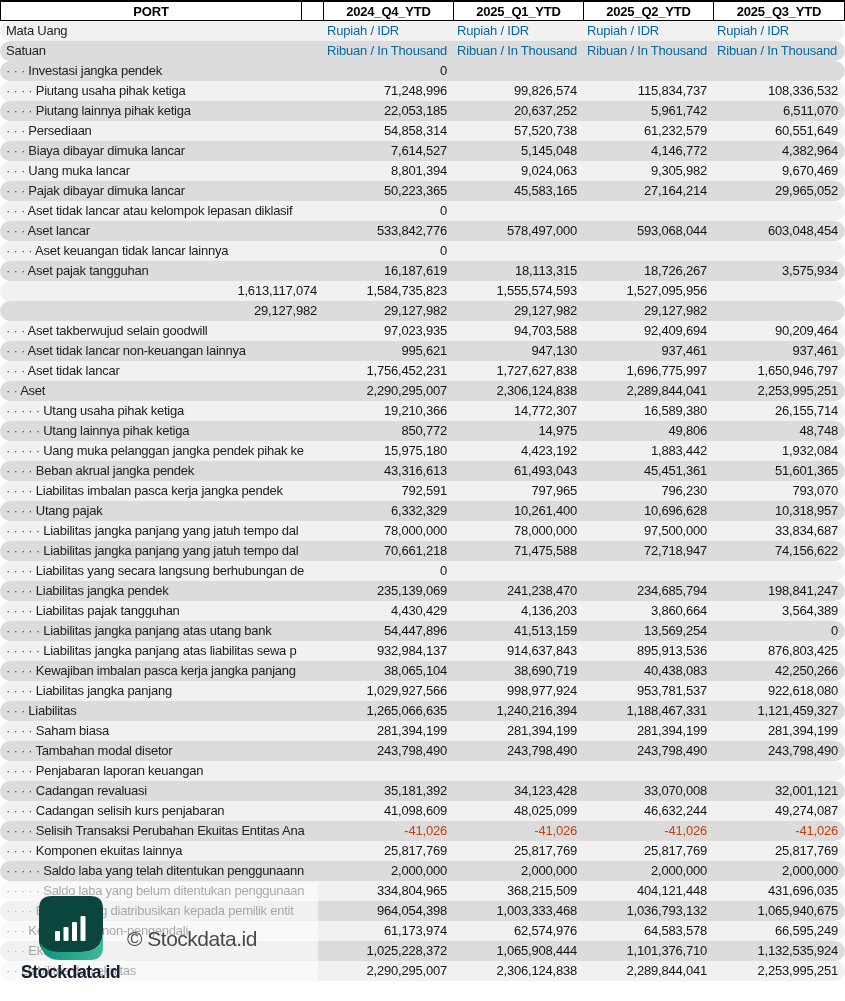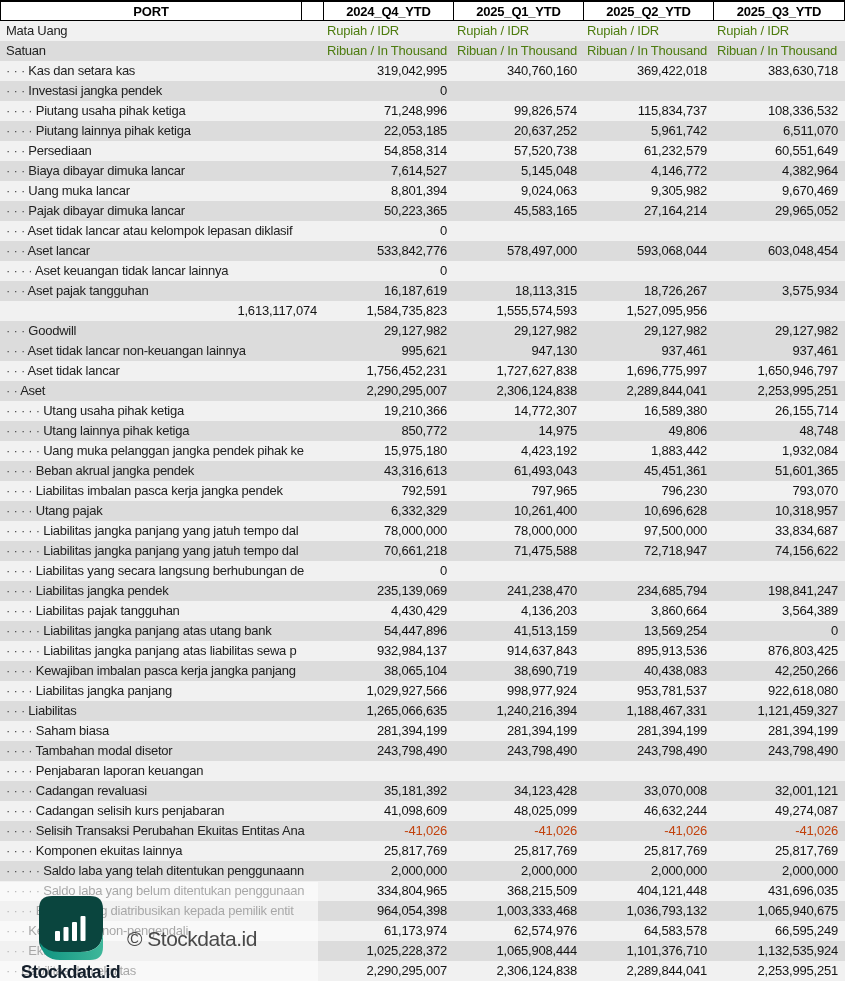--- a/index.html
+++ b/index.html
@@ -7,27 +7,27 @@
   .page{position:relative;width:845px;height:1001px;background:#fff;}
 
   
   .hdr{display:grid;grid-template-columns:301px 22px 130px 130px 130px 132px;
        height:21px;box-sizing:border-box;border-top:2px solid #000;border-bottom:1px solid #000;background:#fff;}
   .hdr .hc{box-sizing:border-box;border-left:1px solid #000;display:flex;align-items:center;justify-content:center;
        font-weight:bold;font-size:13px;color:#000;white-space:nowrap;overflow:hidden;letter-spacing:-0.2px;}
   .hdr .hc:last-child{border-right:1px solid #000;}
 
   
-  .row{display:grid;grid-template-columns:324px 130px 130px 130px 131px;height:20px;line-height:20px;font-size:13px;}
+  .row{display:grid;grid-template-columns:324px 130px 130px 130px 131px;height:20px;line-height:20px;font-size:13px;border-radius:10px;}
   .light{background:#f1f1f1;}
   .dark{background:#dcdcdc;}
   .lbl{padding-left:6px;white-space:nowrap;overflow:hidden;color:#222;letter-spacing:-0.25px;}
   .dots{color:#4d4d4d;}
   .val{text-align:right;padding-right:7px;white-space:nowrap;overflow:hidden;color:#141414;letter-spacing:-0.2px;}
-  .val.leftal{text-align:left;padding-left:3px;padding-right:1px;color:#4d7c0f;}
+  .val.leftal{text-align:left;padding-left:3px;padding-right:1px;color:#0369a1;}
   .neg{color:#c2410c;}
 
   
   .fade-band{position:absolute;left:0;top:882px;width:318px;height:120px;background:rgba(255,255,255,0.6);pointer-events:none;}
   .logo-icon{position:absolute;left:38px;top:895px;width:66px;height:66px;}
   .brand-text{position:absolute;left:21px;top:962px;height:20px;line-height:20px;
       font-weight:bold;font-size:17.5px;letter-spacing:-0.4px;color:#141f2b;}
   .copyright-wm{position:absolute;left:127px;top:926px;height:26px;line-height:26px;
       font-weight:normal;font-size:21px;letter-spacing:-0.5px;color:rgba(58,58,58,0.92);}
 </style>
@@ -53,27 +53,20 @@
         <div class="val leftal">Rupiah / IDR</div>
         <div class="val leftal">Rupiah / IDR</div>
       </div>
       <div class="row dark">
         <div class="lbl">Satuan</div>
         <div class="val leftal">Ribuan / In Thousand</div>
         <div class="val leftal">Ribuan / In Thousand</div>
         <div class="val leftal">Ribuan / In Thousand</div>
         <div class="val leftal">Ribuan / In Thousand</div>
       </div>
-      <div class="row light">
-        <div class="lbl"><span class="dots">· · · </span>Kas dan setara kas</div>
-        <div class="val">319,042,995</div>
-        <div class="val">340,760,160</div>
-        <div class="val">369,422,018</div>
-        <div class="val">383,630,718</div>
-      </div>
       <div class="row dark">
         <div class="lbl"><span class="dots">· · · </span>Investasi jangka pendek</div>
         <div class="val">0</div>
         <div class="val"></div>
         <div class="val"></div>
         <div class="val"></div>
       </div>
       <div class="row light">
         <div class="lbl"><span class="dots">· · · · </span>Piutang usaha pihak ketiga</div>
         <div class="val">71,248,996</div>
@@ -144,25 +137,31 @@
         <div class="val">18,726,267</div>
         <div class="val">3,575,934</div>
       </div>
       <div class="row light">
         <div class="val">1,613,117,074</div>
         <div class="val">1,584,735,823</div>
         <div class="val">1,555,574,593</div>
         <div class="val">1,527,095,956</div>
       </div>
       <div class="row dark">
-        <div class="lbl"><span class="dots">· · · </span>Goodwill</div>
         <div class="val">29,127,982</div>
         <div class="val">29,127,982</div>
         <div class="val">29,127,982</div>
         <div class="val">29,127,982</div>
+      </div>
+      <div class="row light">
+        <div class="lbl"><span class="dots">· · · </span>Aset takberwujud selain goodwill</div>
+        <div class="val">97,023,935</div>
+        <div class="val">94,703,588</div>
+        <div class="val">92,409,694</div>
+        <div class="val">90,209,464</div>
       </div>
       <div class="row dark">
         <div class="lbl"><span class="dots">· · · </span>Aset tidak lancar non-keuangan lainnya</div>
         <div class="val">995,621</div>
         <div class="val">947,130</div>
         <div class="val">937,461</div>
         <div class="val">937,461</div>
       </div>
       <div class="row light">
         <div class="lbl"><span class="dots">· · · </span>Aset tidak lancar</div>

